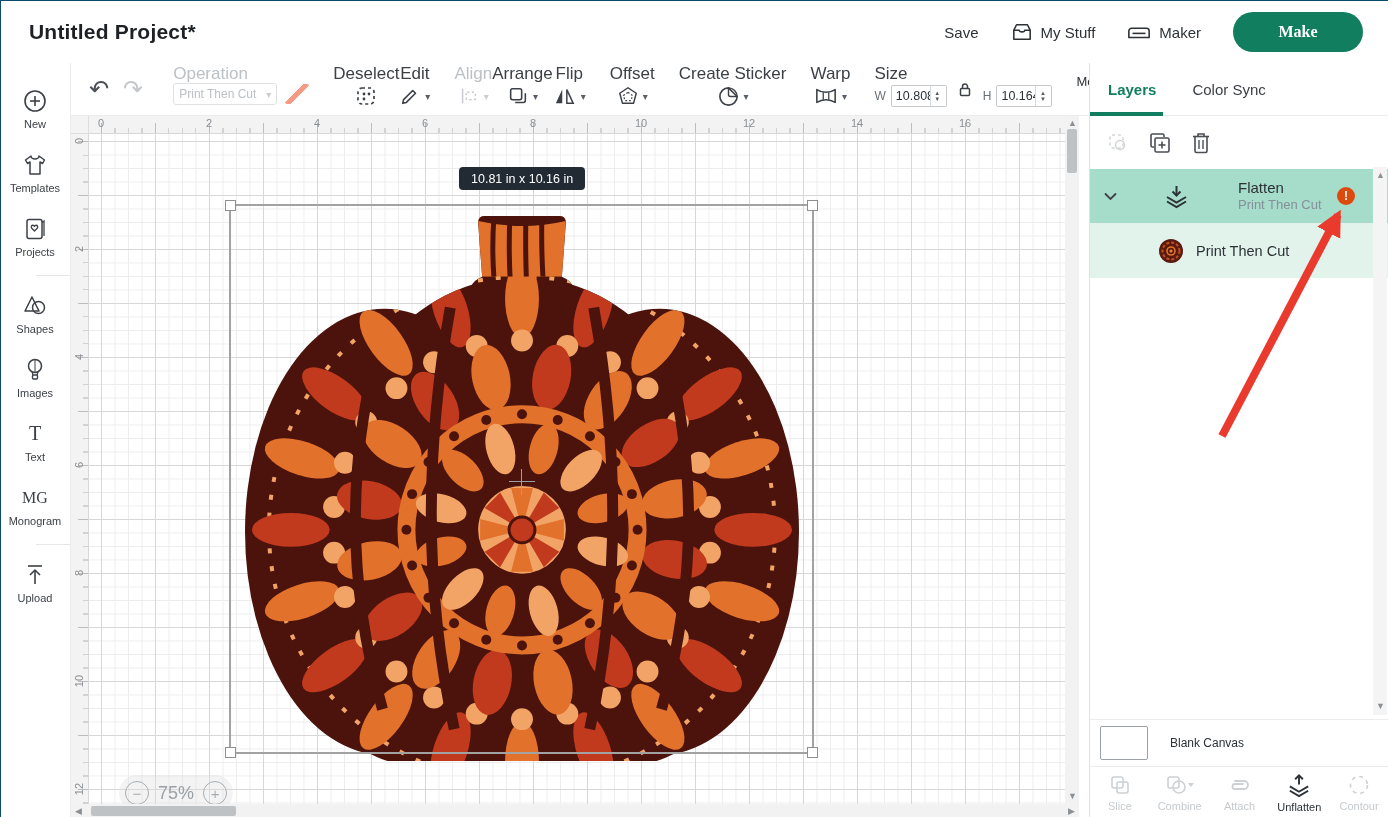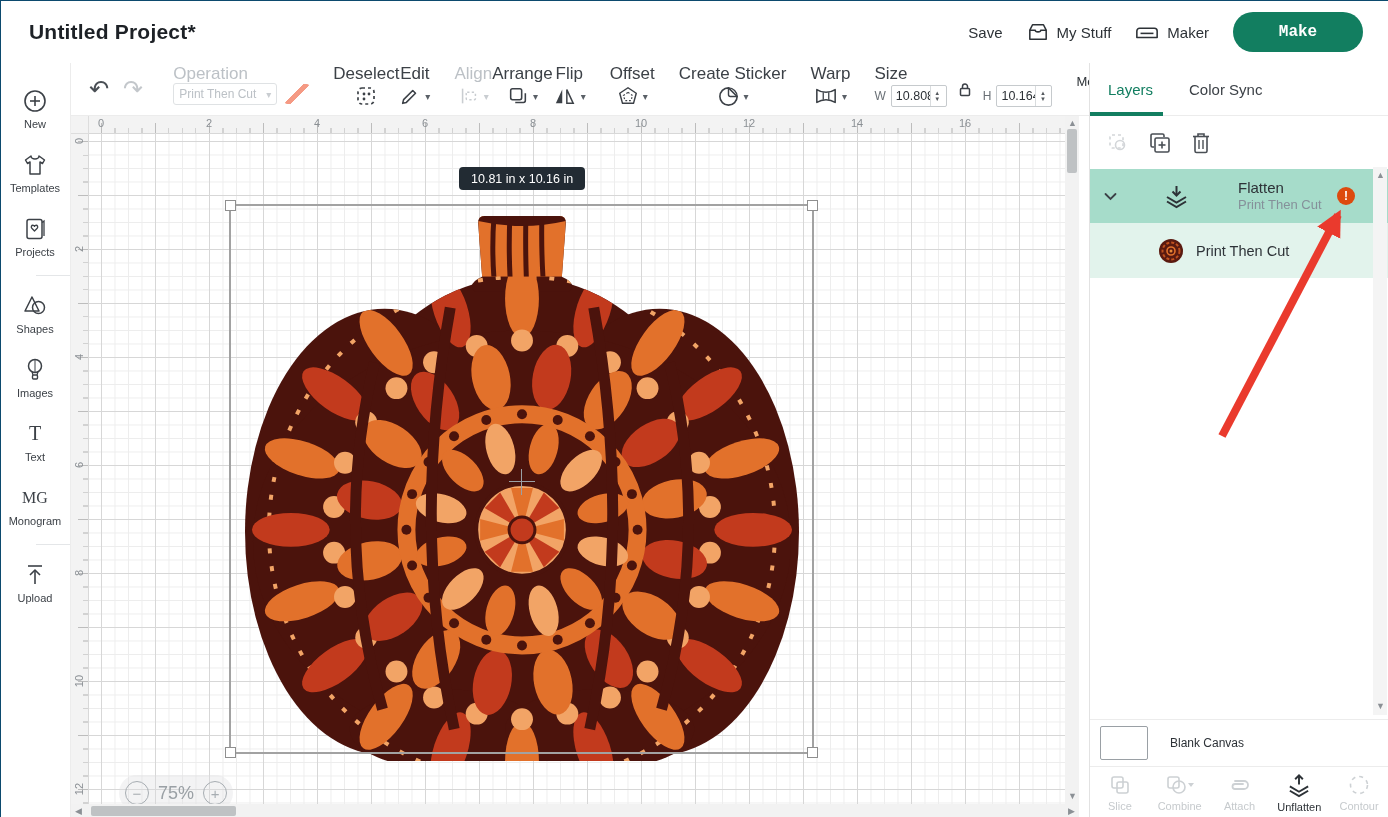--- a/index.html
+++ b/index.html
@@ -3,23 +3,23 @@
 <meta charset="utf-8">
 <style>
   * { box-sizing: border-box; margin: 0; padding: 0; }
   html,body { width:1388px; height:817px; overflow:hidden; }
   body { font-family: "Liberation Sans", sans-serif; background:#fff; color:#3c4147; position:relative; }
   .app { position:absolute; inset:0; border:1px solid #0c4a6e; background:#fff; }
 
   
   .topbar { position:absolute; left:0; top:0; width:1388px; height:62px; background:#fff; display:flex; align-items:center; }
   .title { font-size:21px; font-weight:700; color:#1d2126; margin-left:28px; letter-spacing:.2px; }
-  .topbar-right { margin-left:auto; display:flex; align-items:center; gap:24px; margin-right:26px; }
+  .topbar-right { margin-left:auto; display:flex; align-items:center; gap:32px; margin-right:26px; }
   .tb-link { display:flex; align-items:center; gap:8px; background:none; border:none; font-family:inherit; font-size:15px; color:#2d3237; cursor:pointer; }
-  .make-btn { width:130px; height:40px; border:none; border-radius:20px; background:#127e60; color:#fff; font-family:Liberation Mono, monospace; font-size:16px; font-weight:700; cursor:pointer; }
+  .make-btn { width:130px; height:40px; border:none; border-radius:20px; background:#127e60; color:#fff; font-family:Liberation Serif, serif; font-size:16px; font-weight:700; cursor:pointer; }
 
   
   .toolbar { position:absolute; left:70px; top:62px; width:1018px; height:53px; background:#fff; display:flex; align-items:center; border-bottom:1px solid #ececec; }
   .tgroup { display:flex; flex-direction:column; align-items:center; justify-content:flex-start; height:44px; }
   .tlabel { font-size:17px; color:#3c4147; height:16px; line-height:14px; white-space:nowrap; }
   .tlabel.dim, .dim { color:#bcc1c6; }
   .ticon { height:26px; display:flex; align-items:center; justify-content:center; gap:2px; background:none; border:none; cursor:pointer; font-family:inherit; }
   .caret { font-size:10px; color:#5a6067; margin-left:2px; }
   .caret.dim { color:#c9cdd1; }
   .vdiv { width:1px; height:38px; background:#e4e6e8; margin:0 12px; }
@@ -74,21 +74,21 @@
   .vscroll { position:absolute; left:994px; top:0; width:14px; height:688px; background:#f2f2f2; }
   .vscroll .thumb { position:absolute; left:2px; top:13px; width:10px; height:44px; background:#bfc2c4; border-radius:2px; }
   .hscroll { position:absolute; left:0; top:688px; width:1008px; height:14px; background:#f2f2f2; }
   .hscroll .thumb { position:absolute; left:20px; top:2px; width:145px; height:10px; background:#bfc2c4; border-radius:2px; }
   .scroll-arrow { position:absolute; font-size:9px; color:#8b9095; line-height:1; }
 
   
   .panel { position:absolute; left:1088px; top:62px; width:300px; height:755px; background:#fff; border-left:1px solid #e2e2e2; }
   .tabs { position:absolute; left:0; top:0; width:100%; height:53px; border-bottom:1px solid #ececec; display:flex; align-items:center; }
   .tab { background:none; border:none; font-family:inherit; font-size:15px; cursor:pointer; }
-  .tab.active { color:#127e60; font-weight:400; }
+  .tab.active { color:#127e60; font-weight:700; }
   .tab.idle { color:#3c4147; }
   .tab-underline { position:absolute; left:0; bottom:-1px; width:73px; height:4px; background:#127e60; }
   .panel-tools { position:absolute; left:0; top:53px; width:100%; height:53px; display:flex; align-items:center; gap:18px; padding-left:16px; }
   .ptool { background:none; border:none; cursor:pointer; height:26px; }
   .layer-row { position:absolute; left:0; width:100%; display:flex; align-items:center; cursor:pointer; }
   .row-group { top:106px; height:54px; background:#a6dcca;gap:34px; }
   .row-child { top:160px; height:55px; background:#e2f3ec; }
   .row-group .texts { display:flex; flex-direction:column; line-height:1.25; }
   .row-title { font-size:15px; color:#2d3237; }
   .row-sub { font-size:13px; color:#85909a; }

